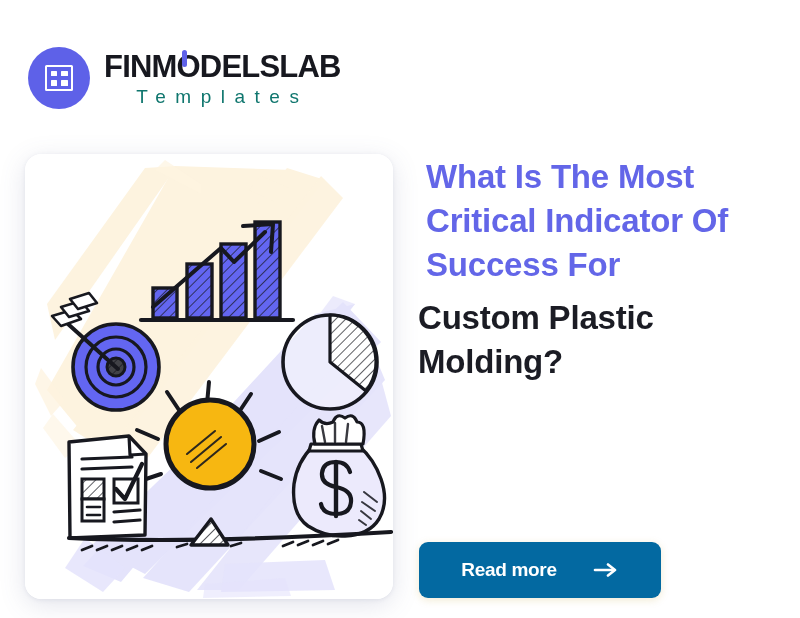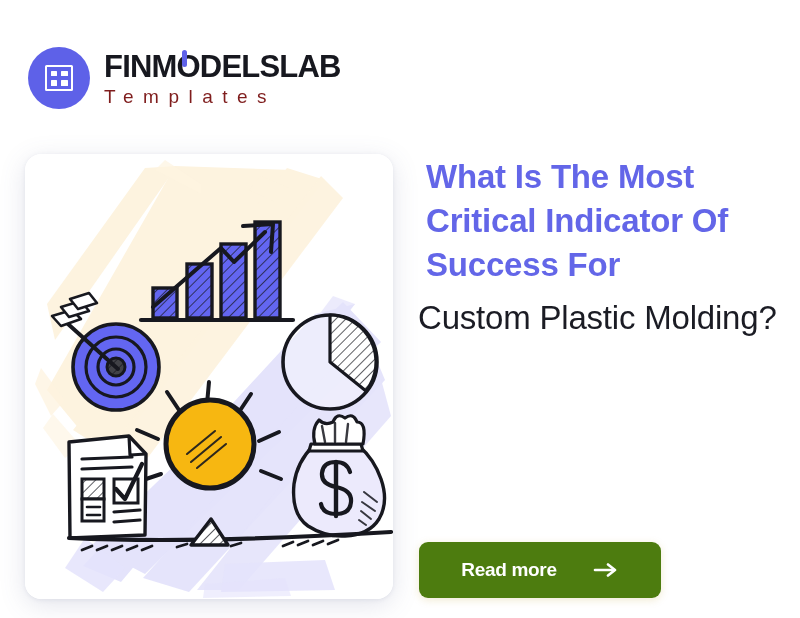--- a/index.html
+++ b/index.html
@@ -77,23 +77,24 @@
     left: 78px;
     top: -1px;
     width: 4.5px;
     height: 17px;
     background: #5e61e8;
     border-radius: 2.5px;
   }
   .logo-sub {
     margin-top: 5px;
     font-size: 19px;
-    color: #7f1d1d;
+    color: #0f766e;
     letter-spacing: 9.5px;
     white-space: nowrap;
+    text-align: center;
   }
 
   
   .art-card {
     position: absolute;
     left: 25px;
     top: 140px;
     width: 368px;
     height: 445px;
     background: #ffffff;
@@ -116,33 +117,33 @@
     font-size: 33px;
     line-height: 1.33;
     font-weight: bold;
     color: #6366e8;
     letter-spacing: -0.2px;
   }
   .subhead {
     margin: 9px 0 0 0;
     font-size: 33px;
     line-height: 1.33;
-    font-weight: normal;
+    font-weight: bold;
     color: #1b1c24;
     letter-spacing: -0.2px;
   }
 
   
   .cta {
     position: absolute;
     left: 419px;
     top: 528px;
     width: 242px;
     height: 56px;
-    background: #4d7c0f;
+    background: #0369a1;
     border: none;
     border-radius: 9px;
     color: #ffffff;
     cursor: pointer;
     display: flex;
     align-items: center;
     justify-content: center;
     gap: 36px;
     box-shadow: 0 2px 8px rgba(180, 140, 10, 0.18);
     padding: 0;

